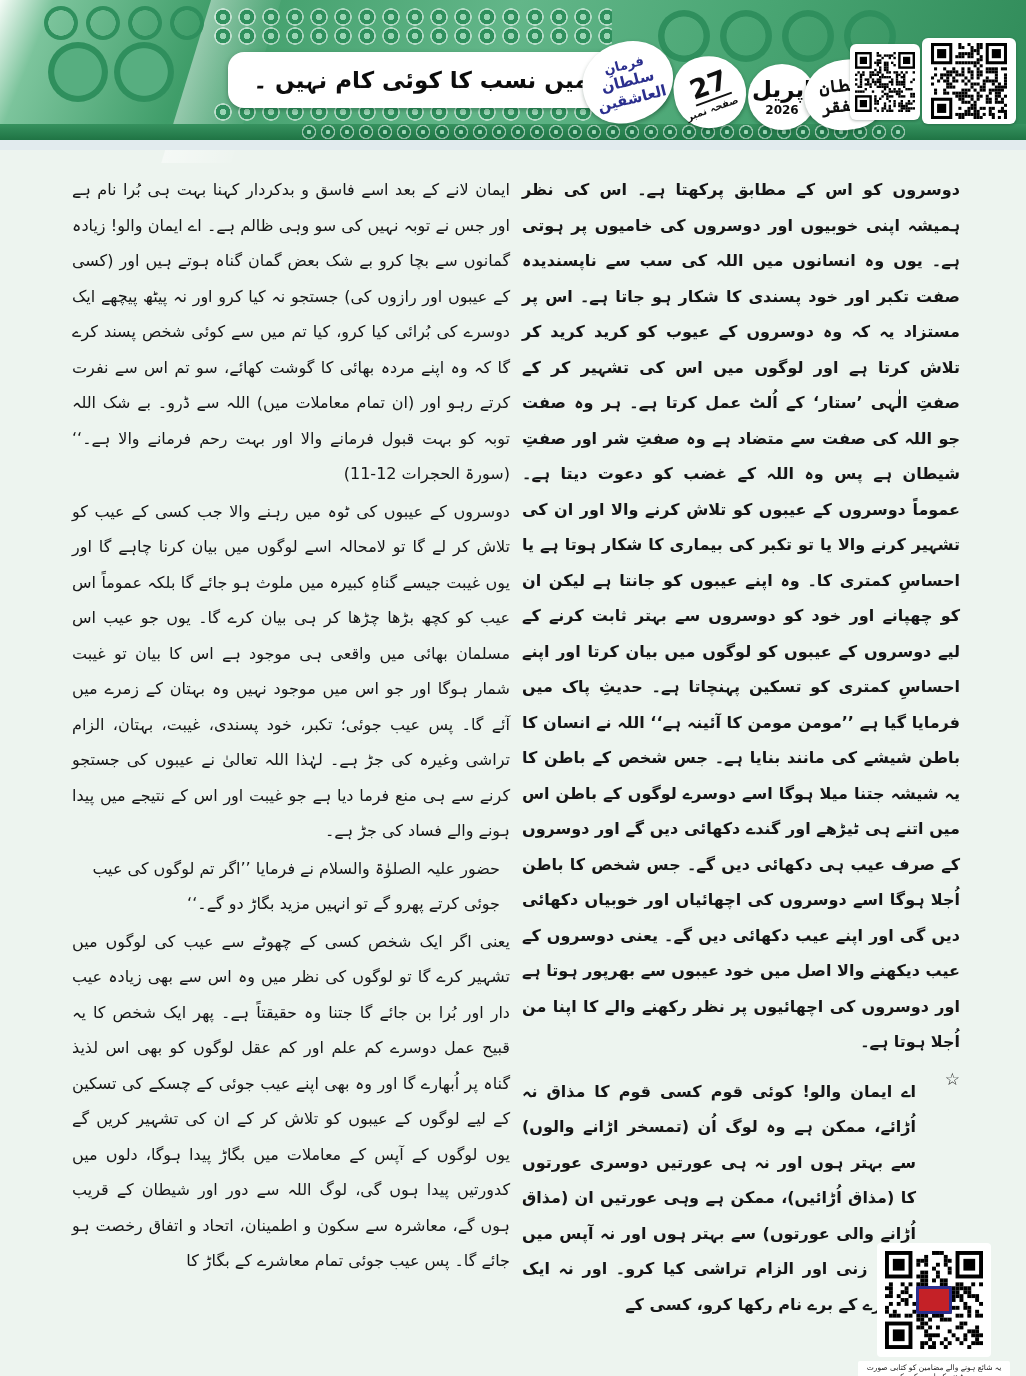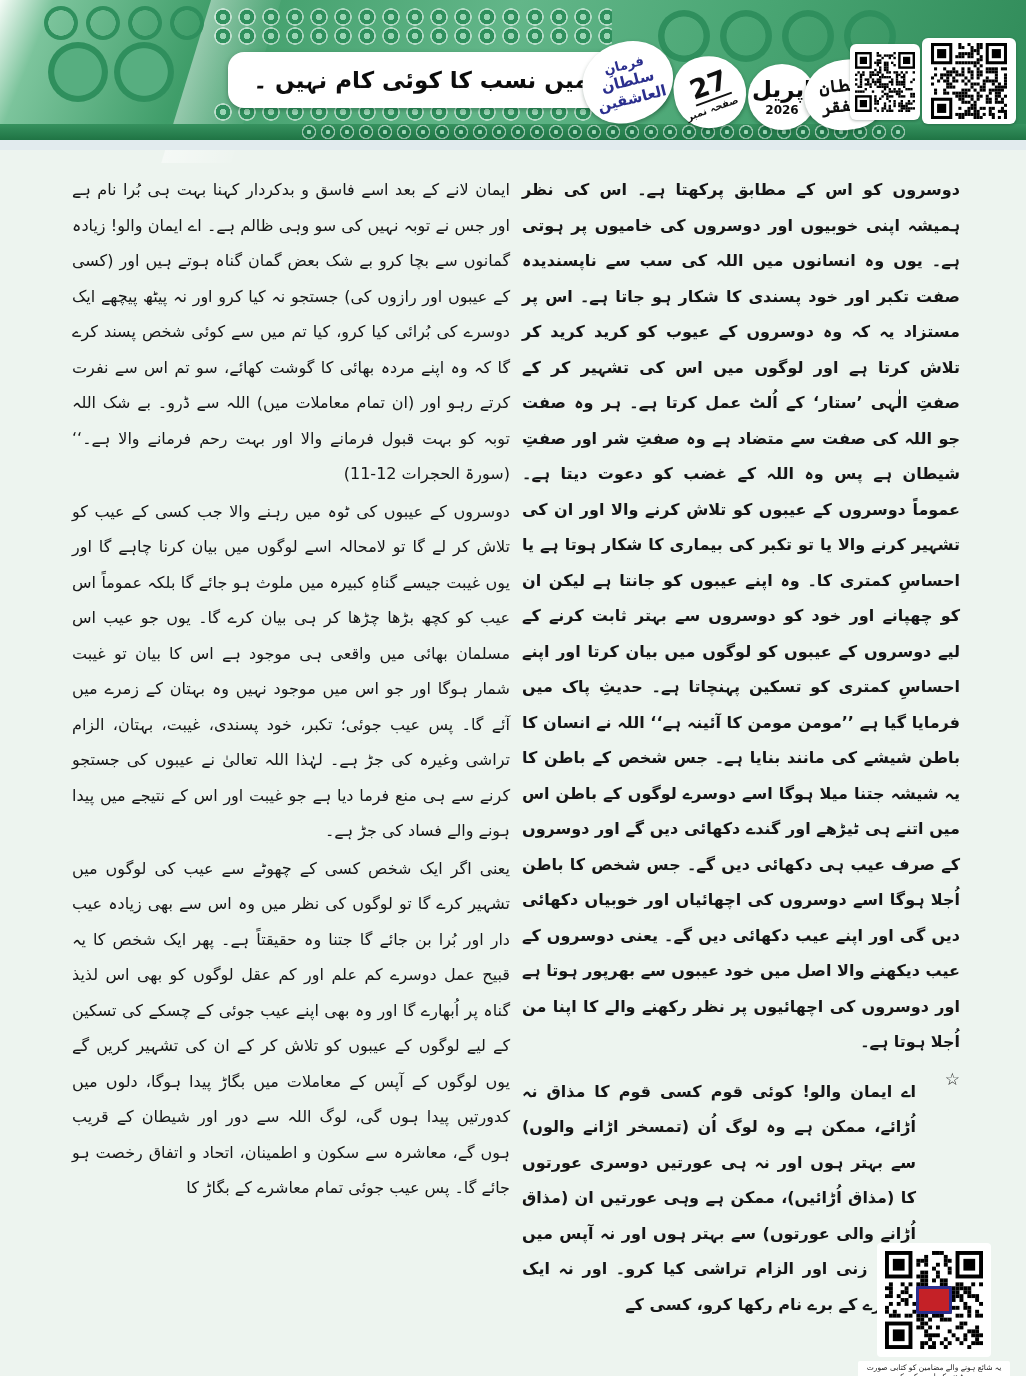--- a/index.html
+++ b/index.html
@@ -558,20 +558,21 @@
     <p>دوسروں کو اس کے مطابق پرکھتا ہے۔ اس کی نظر ہمیشہ اپنی خوبیوں اور دوسروں کی خامیوں پر ہوتی ہے۔ یوں وہ انسانوں میں اللہ کی سب سے ناپسندیدہ صفت تکبر اور خود پسندی کا شکار ہو جاتا ہے۔ اس پر مستزاد یہ کہ وہ دوسروں کے عیوب کو کرید کرید کر تلاش کرتا ہے اور لوگوں میں اس کی تشہیر کر کے صفتِ الٰہی ’ستار‘ کے اُلٹ عمل کرتا ہے۔ ہر وہ صفت جو اللہ کی صفت سے متضاد ہے وہ صفتِ شر اور صفتِ شیطان ہے پس وہ اللہ کے غضب کو دعوت دیتا ہے۔ عموماً دوسروں کے عیبوں کو تلاش کرنے والا اور ان کی تشہیر کرنے والا یا تو تکبر کی بیماری کا شکار ہوتا ہے یا احساسِ کمتری کا۔ وہ اپنے عیبوں کو جانتا ہے لیکن ان کو چھپانے اور خود کو دوسروں سے بہتر ثابت کرنے کے لیے دوسروں کے عیبوں کو لوگوں میں بیان کرتا اور اپنے احساسِ کمتری کو تسکین پہنچاتا ہے۔ حدیثِ پاک میں فرمایا گیا ہے ’’مومن مومن کا آئینہ ہے‘‘ اللہ نے انسان کا باطن شیشے کی مانند بنایا ہے۔ جس شخص کے باطن کا یہ شیشہ جتنا میلا ہوگا اسے دوسرے لوگوں کے باطن اس میں اتنے ہی ٹیڑھے اور گندے دکھائی دیں گے اور دوسروں کے صرف عیب ہی دکھائی دیں گے۔ جس شخص کا باطن اُجلا ہوگا اسے دوسروں کی اچھائیاں اور خوبیاں دکھائی دیں گی اور اپنے عیب دکھائی دیں گے۔ یعنی دوسروں کے عیب دیکھنے والا اصل میں خود عیبوں سے بھرپور ہوتا ہے اور دوسروں کی اچھائیوں پر نظر رکھنے والے کا اپنا من اُجلا ہوتا ہے۔</p>
     <div class="ayah-row">
       <span class="star">☆</span>
       <span class="ayah-text">اے ایمان والو! کوئی قوم کسی قوم کا مذاق نہ اُڑائے، ممکن ہے وہ لوگ اُن (تمسخر اڑانے والوں) سے بہتر ہوں اور نہ ہی عورتیں دوسری عورتوں کا (مذاق اُڑائیں)، ممکن ہے وہی عورتیں ان (مذاق اُڑانے والی عورتوں) سے بہتر ہوں اور نہ آپس میں طعنہ زنی اور الزام تراشی کیا کرو۔ اور نہ ایک دوسرے کے برے نام رکھا کرو، کسی کے</span>
     </div>
   </div>
 
   <div class="col col-left">
     <p>ایمان لانے کے بعد اسے فاسق و بدکردار کہنا بہت ہی بُرا نام ہے اور جس نے توبہ نہیں کی سو وہی ظالم ہے۔ اے ایمان والو! زیادہ گمانوں سے بچا کرو بے شک بعض گمان گناہ ہوتے ہیں اور (کسی کے عیبوں اور رازوں کی) جستجو نہ کیا کرو اور نہ پیٹھ پیچھے ایک دوسرے کی بُرائی کیا کرو، کیا تم میں سے کوئی شخص پسند کرے گا کہ وہ اپنے مردہ بھائی کا گوشت کھائے، سو تم اس سے نفرت کرتے رہو اور (ان تمام معاملات میں) اللہ سے ڈرو۔ بے شک اللہ توبہ کو بہت قبول فرمانے والا اور بہت رحم فرمانے والا ہے۔‘‘ (سورۃ الحجرات 12-11)</p>
     <p>دوسروں کے عیبوں کی ٹوہ میں رہنے والا جب کسی کے عیب کو تلاش کر لے گا تو لامحالہ اسے لوگوں میں بیان کرنا چاہے گا اور یوں غیبت جیسے گناہِ کبیرہ میں ملوث ہو جائے گا بلکہ عموماً اس عیب کو کچھ بڑھا چڑھا کر ہی بیان کرے گا۔ یوں جو عیب اس مسلمان بھائی میں واقعی ہی موجود ہے اس کا بیان تو غیبت شمار ہوگا اور جو اس میں موجود نہیں وہ بہتان کے زمرے میں آئے گا۔ پس عیب جوئی؛ تکبر، خود پسندی، غیبت، بہتان، الزام تراشی وغیرہ کی جڑ ہے۔ لہٰذا اللہ تعالیٰ نے عیبوں کی جستجو کرنے سے ہی منع فرما دیا ہے جو غیبت اور اس کے نتیجے میں پیدا ہونے والے فساد کی جڑ ہے۔</p>
+    <p class="quote-hadith">حضور علیہ الصلوٰۃ والسلام نے فرمایا ’’اگر تم لوگوں کی عیب جوئی کرتے پھرو گے تو انہیں مزید بگاڑ دو گے۔‘‘</p>
     <p>یعنی اگر ایک شخص کسی کے چھوٹے سے عیب کی لوگوں میں تشہیر کرے گا تو لوگوں کی نظر میں وہ اس سے بھی زیادہ عیب دار اور بُرا بن جائے گا جتنا وہ حقیقتاً ہے۔ پھر ایک شخص کا یہ قبیح عمل دوسرے کم علم اور کم عقل لوگوں کو بھی اس لذیذ گناہ پر اُبھارے گا اور وہ بھی اپنے عیب جوئی کے چسکے کی تسکین کے لیے لوگوں کے عیبوں کو تلاش کر کے ان کی تشہیر کریں گے یوں لوگوں کے آپس کے معاملات میں بگاڑ پیدا ہوگا، دلوں میں کدورتیں پیدا ہوں گی، لوگ اللہ سے دور اور شیطان کے قریب ہوں گے، معاشرہ سے سکون و اطمینان، اتحاد و اتفاق رخصت ہو جائے گا۔ پس عیب جوئی تمام معاشرے کے بگاڑ کا</p>
   </div>
 
   <div class="qr-bottom">
     <div class="qr-card2">
       <svg class="qr-canvas" viewBox="0 0 100 100">
           <rect x="48" y="0" width="4" height="4" fill="#000"></rect>
           <rect x="52" y="0" width="4" height="4" fill="#000"></rect>
           <rect x="56" y="0" width="4" height="4" fill="#000"></rect>
           <rect x="40" y="4" width="4" height="4" fill="#000"></rect>

